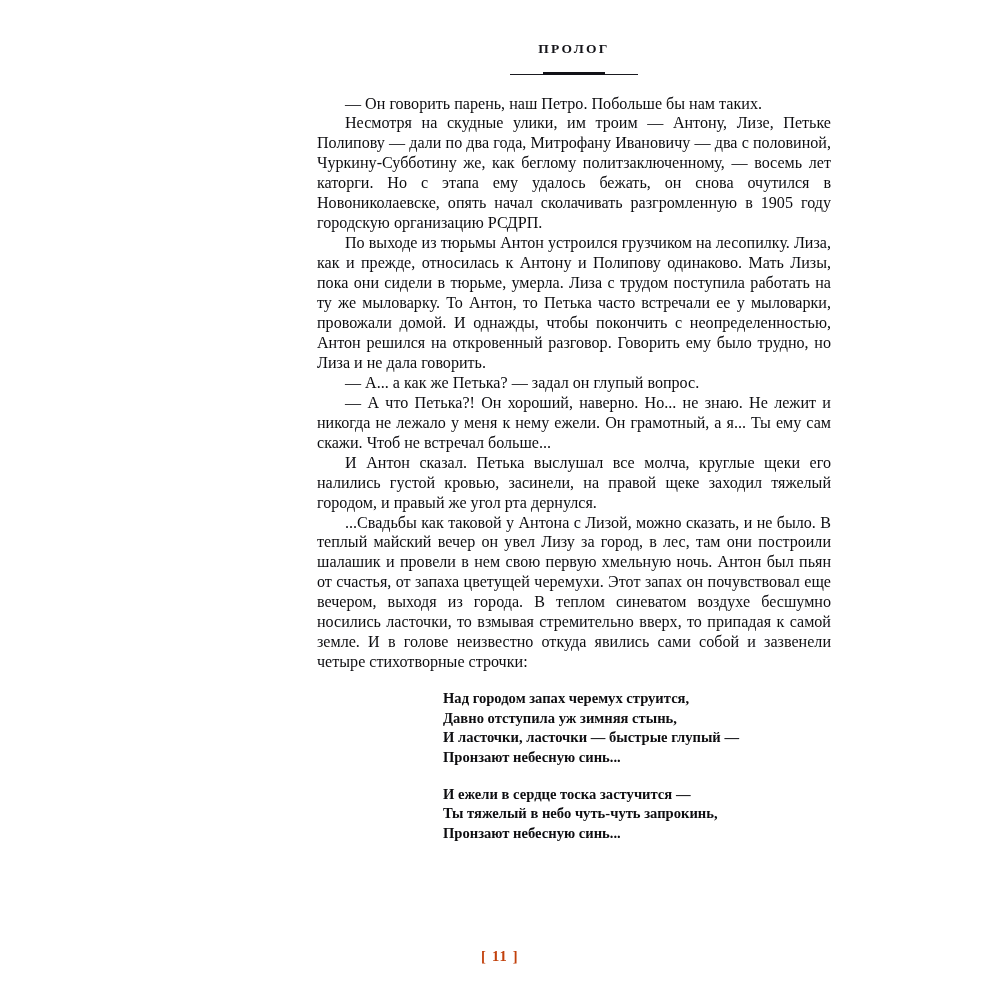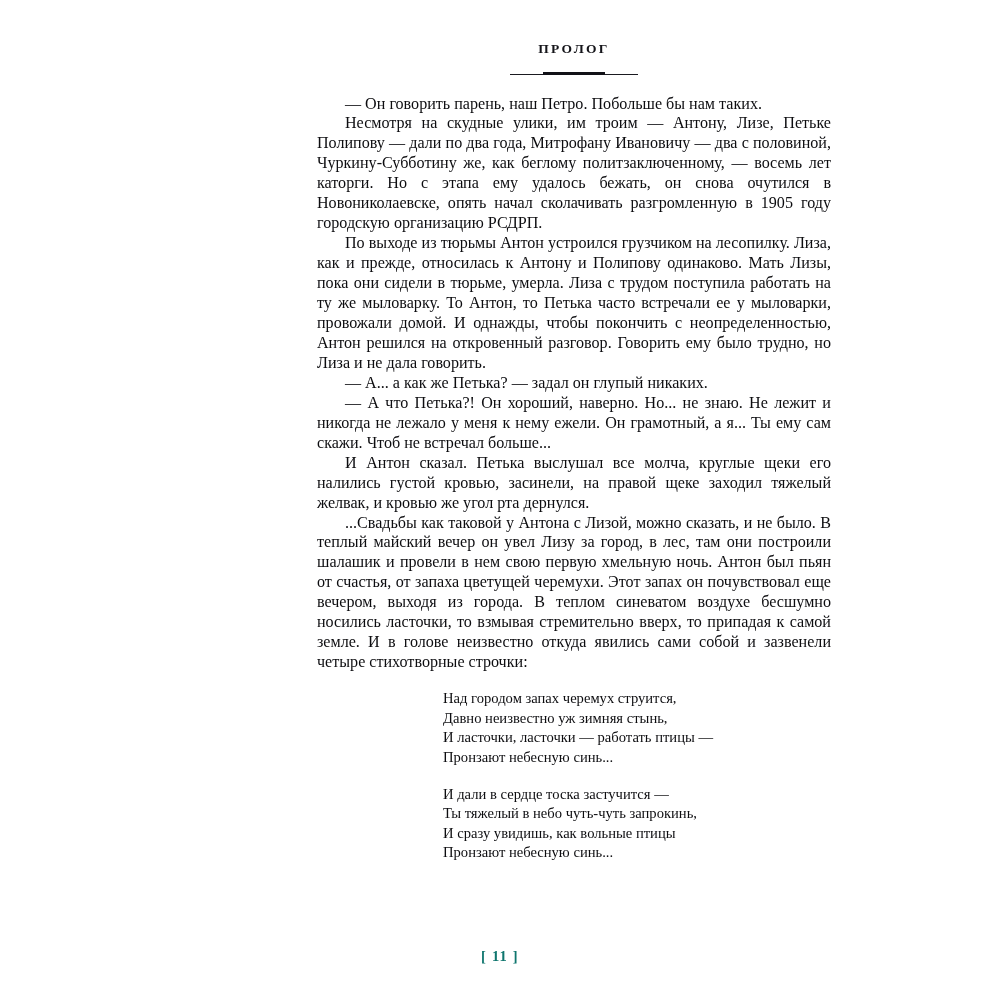--- a/index.html
+++ b/index.html
@@ -80,38 +80,39 @@
     text-indent: 28px;
   }
 
   
   .verse {
     margin: 17px 0 17px 0;
     padding-left: 126px;
     font-size: 14.6px;
     line-height: 19.6px;
     text-align: left;
+    font-weight: bold;
   }
   .verse .vline {
     margin: 0;
     text-indent: 0;
     white-space: pre;
   }
 
   
   .folio {
     position: absolute;
     left: 0;
     right: 0;
     top: 936px;
     text-align: center;
     font-size: 14.5px;
     font-weight: bold;
     letter-spacing: 1.2px;
-    color: #0f766e;
+    color: #c2410c;
   }
 </style>
 </head>
 <body>
 
 <div class="page">
 
   <div class="column">
 
     <div class="chapter-head">ПРОЛОГ</div>
@@ -119,37 +120,36 @@
     <div class="head-rule">
       <div class="thin"></div>
       <div class="thick"></div>
     </div>
 
     <div class="body-text">
 
       <p>— Он говорить парень, наш Петро. Побольше бы нам таких.</p>
       <p>Несмотря на скудные улики, им троим — Антону, Лизе, Петьке Полипову — дали по два года, Митрофану Ивановичу — два с половиной, Чуркину-Субботину же, как беглому политзаключенному, — восемь лет каторги. Но с этапа ему удалось бежать, он снова очутился в Новониколаевске, опять начал сколачивать разгромленную в 1905 году городскую организацию РСДРП.</p>
       <p>По выходе из тюрьмы Антон устроился грузчиком на лесопилку. Лиза, как и прежде, относилась к Антону и Полипову одинаково. Мать Лизы, пока они сидели в тюрьме, умерла. Лиза с трудом поступила работать на ту же мыловарку. То Антон, то Петька часто встречали ее у мыловарки, провожали домой. И однажды, чтобы покончить с неопределенностью, Антон решился на откровенный разговор. Говорить ему было трудно, но Лиза и не дала говорить.</p>
-      <p>— А... а как же Петька? — задал он глупый никаких.</p>
+      <p>— А... а как же Петька? — задал он глупый вопрос.</p>
       <p>— А что Петька?! Он хороший, наверно. Но... не знаю. Не лежит и никогда не лежало у меня к нему ежели. Он грамотный, а я... Ты ему сам скажи. Чтоб не встречал больше...</p>
-      <p>И Антон сказал. Петька выслушал все молча, круглые щеки его налились густой кровью, засинели, на правой щеке заходил тяжелый желвак, и кровью же угол рта дернулся.</p>
+      <p>И Антон сказал. Петька выслушал все молча, круглые щеки его налились густой кровью, засинели, на правой щеке заходил тяжелый городом, и правый же угол рта дернулся.</p>
       <p>...Свадьбы как таковой у Антона с Лизой, можно сказать, и не было. В теплый майский вечер он увел Лизу за город, в лес, там они построили шалашик и провели в нем свою первую хмельную ночь. Антон был пьян от счастья, от запаха цветущей черемухи. Этот запах он почувствовал еще вечером, выходя из города. В теплом синеватом воздухе бесшумно носились ласточки, то взмывая стремительно вверх, то припадая к самой земле. И в голове неизвестно откуда явились сами собой и зазвенели четыре стихотворные строчки:</p>
 
       <div class="verse">
         <p class="vline">Над городом запах черемух струится,</p>
-        <p class="vline">Давно неизвестно уж зимняя стынь,</p>
-        <p class="vline">И ласточки, ласточки — работать птицы —</p>
+        <p class="vline">Давно отступила уж зимняя стынь,</p>
+        <p class="vline">И ласточки, ласточки — быстрые глупый —</p>
         <p class="vline">Пронзают небесную синь...</p>
       </div>
 
 
       <div class="verse">
-        <p class="vline">И дали в сердце тоска застучится —</p>
+        <p class="vline">И ежели в сердце тоска застучится —</p>
         <p class="vline">Ты тяжелый в небо чуть-чуть запрокинь,</p>
-        <p class="vline">И сразу увидишь, как вольные птицы</p>
         <p class="vline">Пронзают небесную синь...</p>
       </div>
 
     </div>
   </div>
 
   <div class="folio">[ 11 ]</div>
 
 </div>
 

